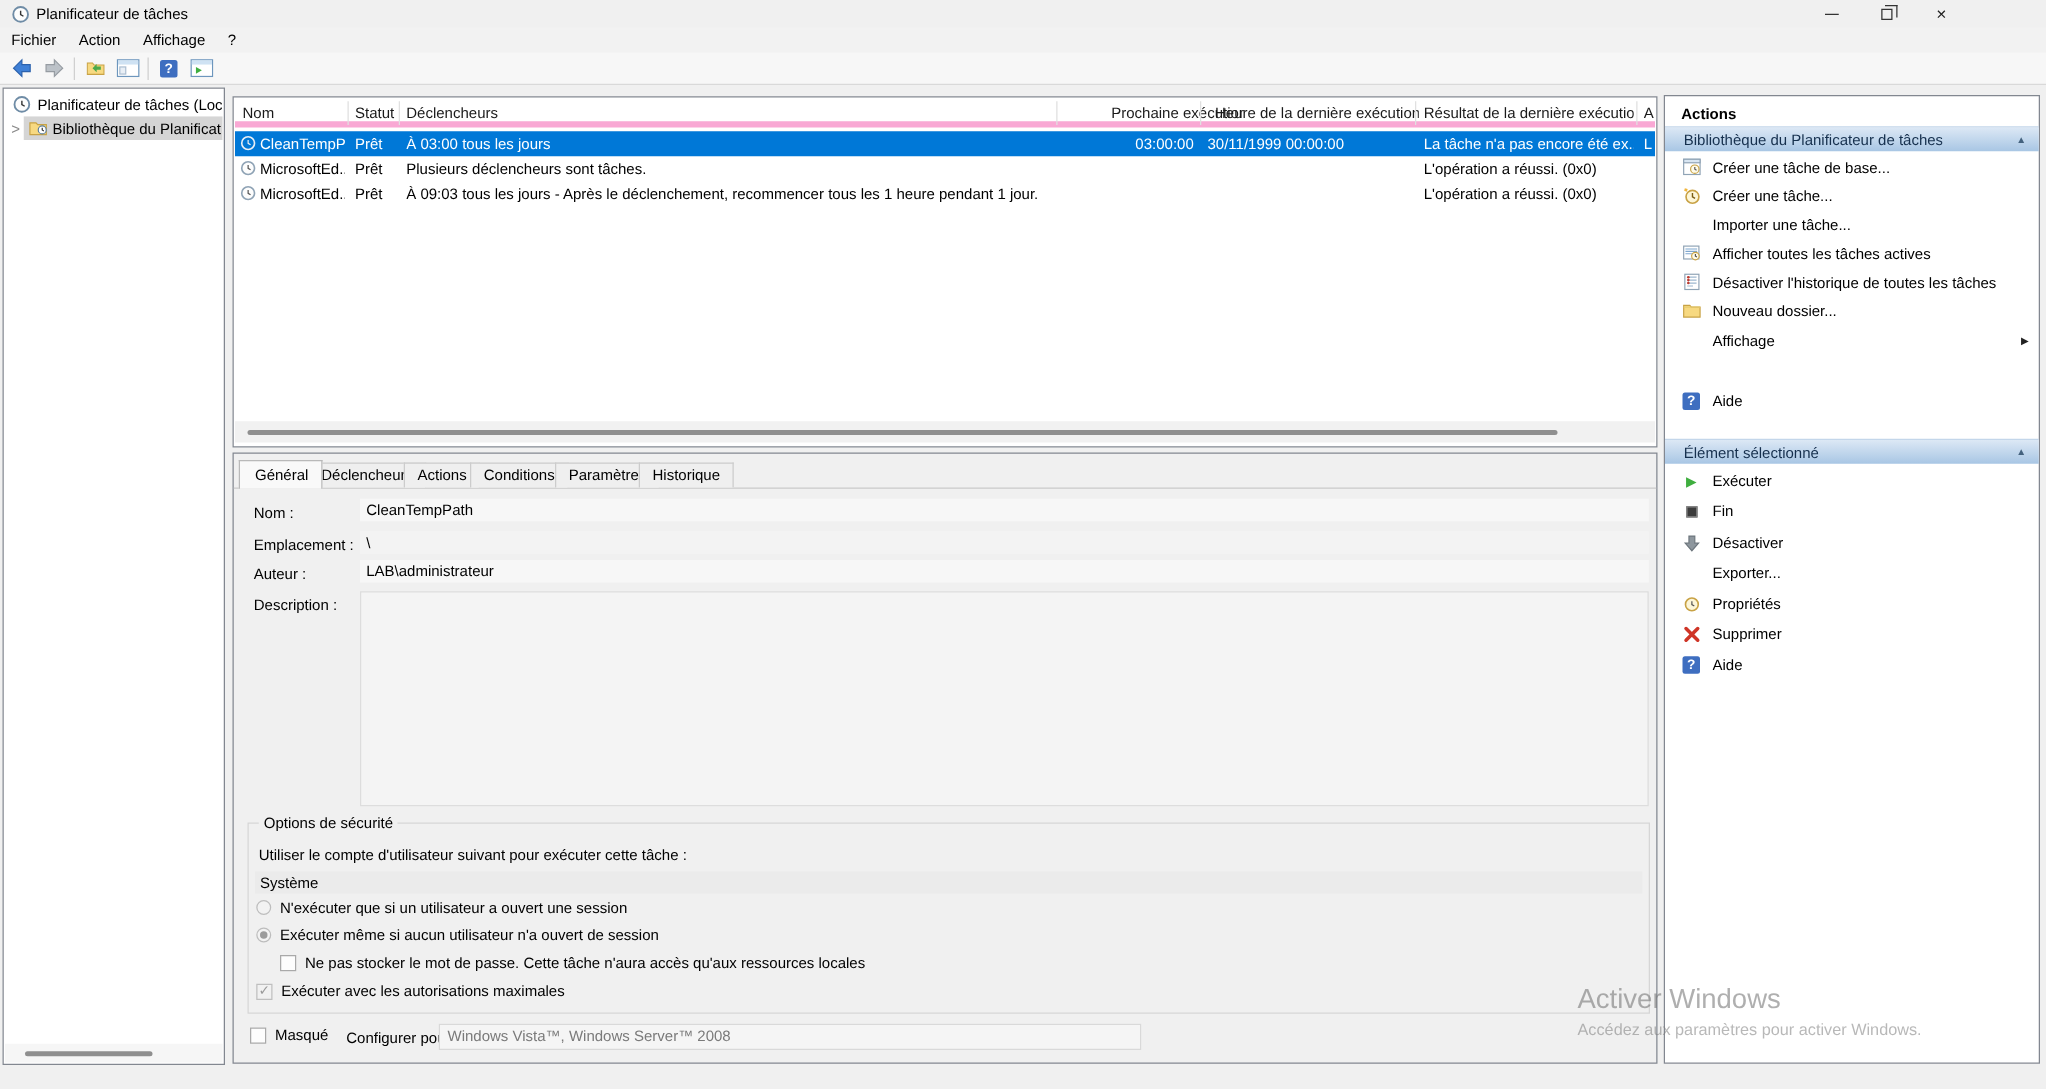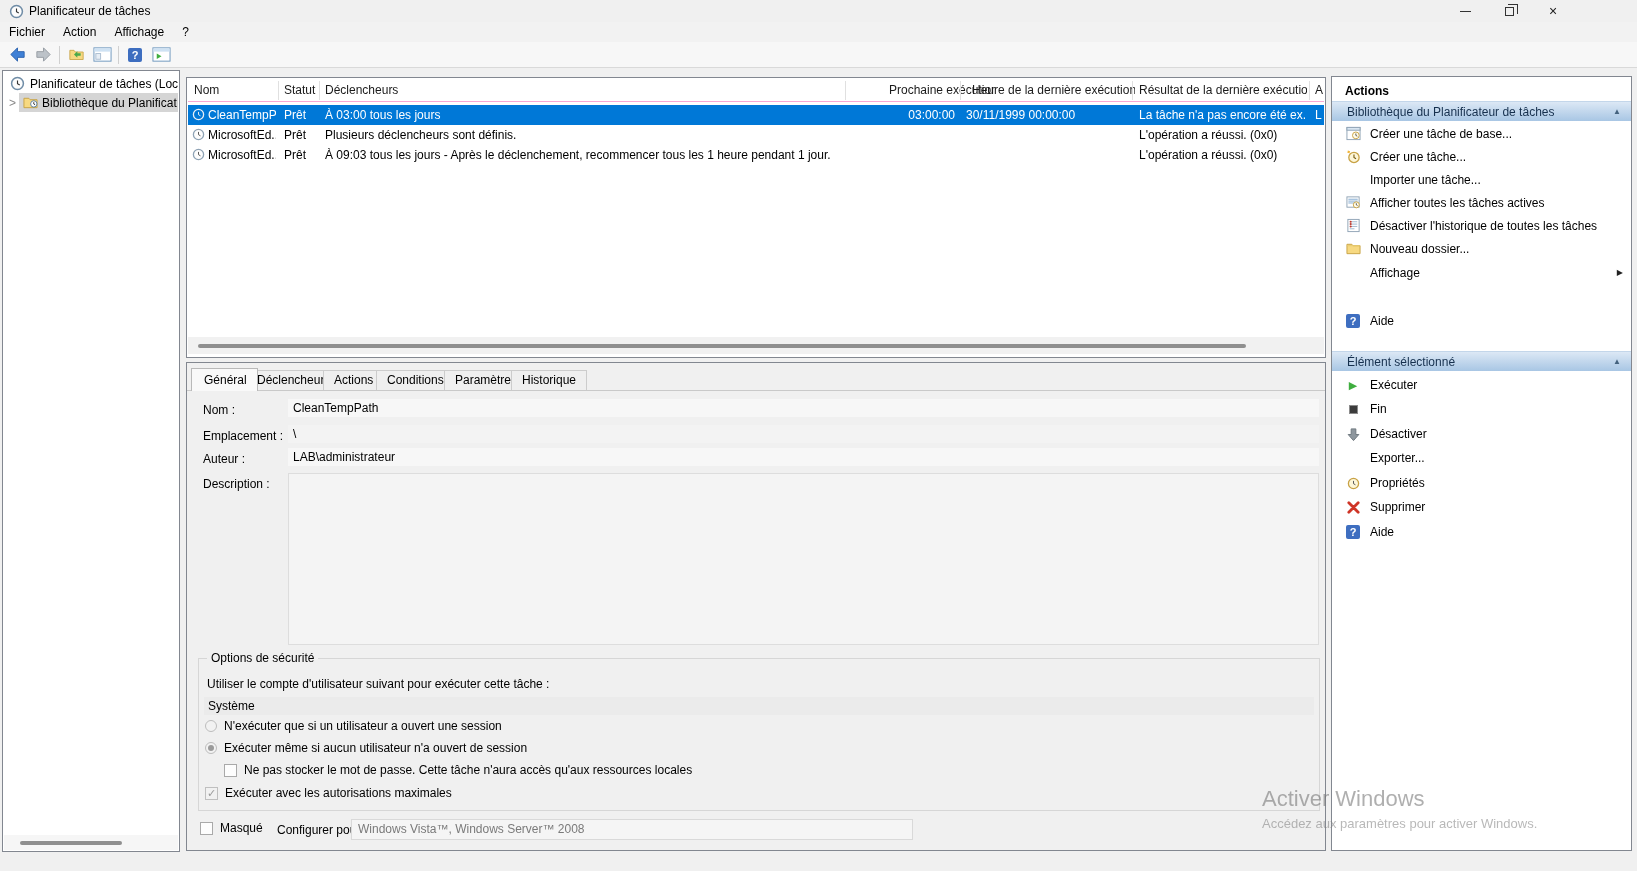--- a/index.html
+++ b/index.html
@@ -37,21 +37,21 @@
   .panel { position:absolute; background:#fff; border:1px solid #828790; }
 
   
   .tree-row { position:absolute; left:0; width:100%; height:19px; display:flex; align-items:center; white-space:nowrap; overflow:hidden; }
   .tree-sel { position:absolute; left:16px; right:1px; height:19px; background:#d5d5d5; }
   .hscroll { position:absolute; background:#f6f6f6; }
   .hthumb { position:absolute; height:4px; background:#8f8f8f; border-radius:2px; top:50%; margin-top:-2px; }
 
   
   .lv-head { position:absolute; left:1px; top:1px; right:1px; height:23px; background:#fff;
-             border-bottom:1px solid #f9a8d4; }
+             border-bottom:5px solid #f9a8d4; }
   .lv-col { position:absolute; top:4px; white-space:nowrap; overflow:hidden; color:#1a1a1a; }
   .lv-sep { position:absolute; top:2px; width:1px; height:19px; background:#e0e0e0; }
   .lv-row { position:absolute; left:1px; right:1px; height:20px; }
   .lv-row.sel { background:#0078d7; color:#fff; }
   .lv-cell { position:absolute; top:3px; white-space:nowrap; overflow:hidden; }
   .cell-icon { position:absolute; left:4px; top:3px; }
 
   
   .details { background:#f0f0f0; }
   .tabstrip-line { position:absolute; left:0; right:0; top:27px; border-top:1px solid #c9c9c9; }
@@ -229,21 +229,21 @@
 
     <div class="lv-row" style="top:47px;">
       <span class="cell-icon">
         <svg style="width:13px;height:13px;display:block;" viewBox="0 0 16 16">
             <circle cx="8" cy="8" r="6.3" fill="#fdfdfd" stroke="#8fa3b5" stroke-width="1.6"></circle>
             <path d="M8 4.8V8.2L10.4 9.6" stroke="#555" stroke-width="1.2" fill="none"></path>
           </svg>
       </span>
       <span class="lv-cell" style="left:20px; width:68px;">MicrosoftEd...</span>
       <span class="lv-cell" style="left:96px; width:33px;">Prêt</span>
-      <span class="lv-cell" style="left:137px; width:515px;">Plusieurs déclencheurs sont définis.</span>
+      <span class="lv-cell" style="left:137px; width:515px;">Plusieurs déclencheurs sont tâches.</span>
       <span class="lv-cell" style="left:951px; width:168px;">L'opération a réussi. (0x0)</span>
     </div>
 
     <div class="lv-row" style="top:67px;">
       <span class="cell-icon">
         <svg style="width:13px;height:13px;display:block;" viewBox="0 0 16 16">
             <circle cx="8" cy="8" r="6.3" fill="#fdfdfd" stroke="#8fa3b5" stroke-width="1.6"></circle>
             <path d="M8 4.8V8.2L10.4 9.6" stroke="#555" stroke-width="1.2" fill="none"></path>
           </svg>
       </span>

